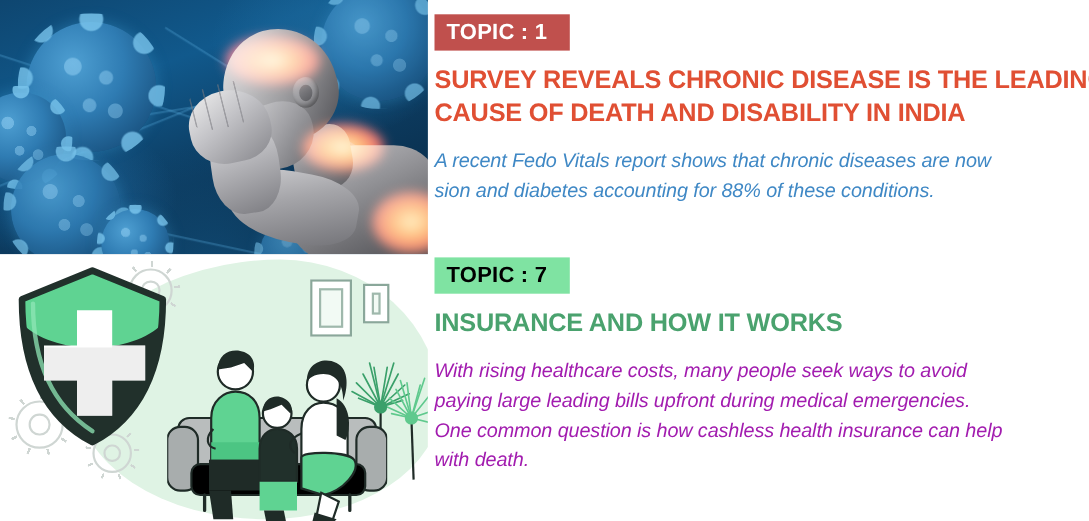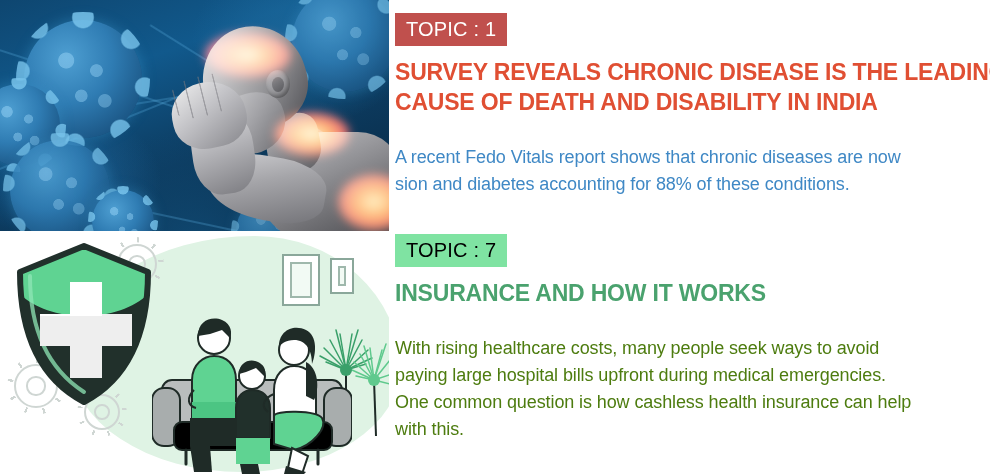--- a/index.html
+++ b/index.html
@@ -238,50 +238,51 @@
     width: 601px;
     padding: 0 10px 0 0;
     background: #ffffff;
   }
   .article { position: absolute; left: 6px; width: 592px; }
   .article-1 { top: 13px; }
   .article-2 { top: 234px; }
 
   .badge {
     display: inline-block;
-    padding: 4px 11px 5px 11px;
+    padding: 4px 21px 5px 11px;
     font-size: 20px;
-    font-weight: normal;
+    font-weight: bold;
     line-height: 24px;
     letter-spacing: .2px;
     white-space: pre;
     text-align: center;
   }
   .badge-red   { background: #c0504d; color: #ffffff; }
   .badge-green { background: #7fe3a2; color: #000000; }
 
   .headline {
     margin-top: 11px;
     font-size: 23px;
     font-weight: bold;
     line-height: 30px;
     letter-spacing: -.2px;
   }
   .headline-red   { color: #e04f33; }
   .headline-green { color: #4aa26e; }
   .headline span { display: block; white-space: pre; }
 
   .body-text {
-    margin-top: 27px;
+    margin-top: 16px;
     font-size: 18px;
+    font-style: italic;
     line-height: 27px;
     letter-spacing: -.1px;
   }
   .body-blue { color: #3f88c5; }
-  .body-dark { color: #4d7c0f; }
+  .body-dark { color: #a21caf; }
   .body-text span { display: block; white-space: pre; }
 </style>
 </head>
 <body>
 
 <div class="page">
 
   <div class="media-col">
 
     <div class="img-top">
@@ -420,19 +421,19 @@
       </div>
     </div>
 
     <div class="article article-2">
       <div class="badge badge-green">TOPIC : 7</div>
       <div class="headline headline-green">
         <span>INSURANCE AND HOW IT WORKS</span>
       </div>
       <div class="body-text body-dark">
         <span>With rising healthcare costs, many people seek ways to avoid</span>
-        <span>paying large hospital bills upfront during medical emergencies.</span>
+        <span>paying large leading bills upfront during medical emergencies.</span>
         <span>One common question is how cashless health insurance can help</span>
-        <span>with this.</span>
+        <span>with death.</span>
       </div>
     </div>
   </div>
 </div>
 
 </body></html>

